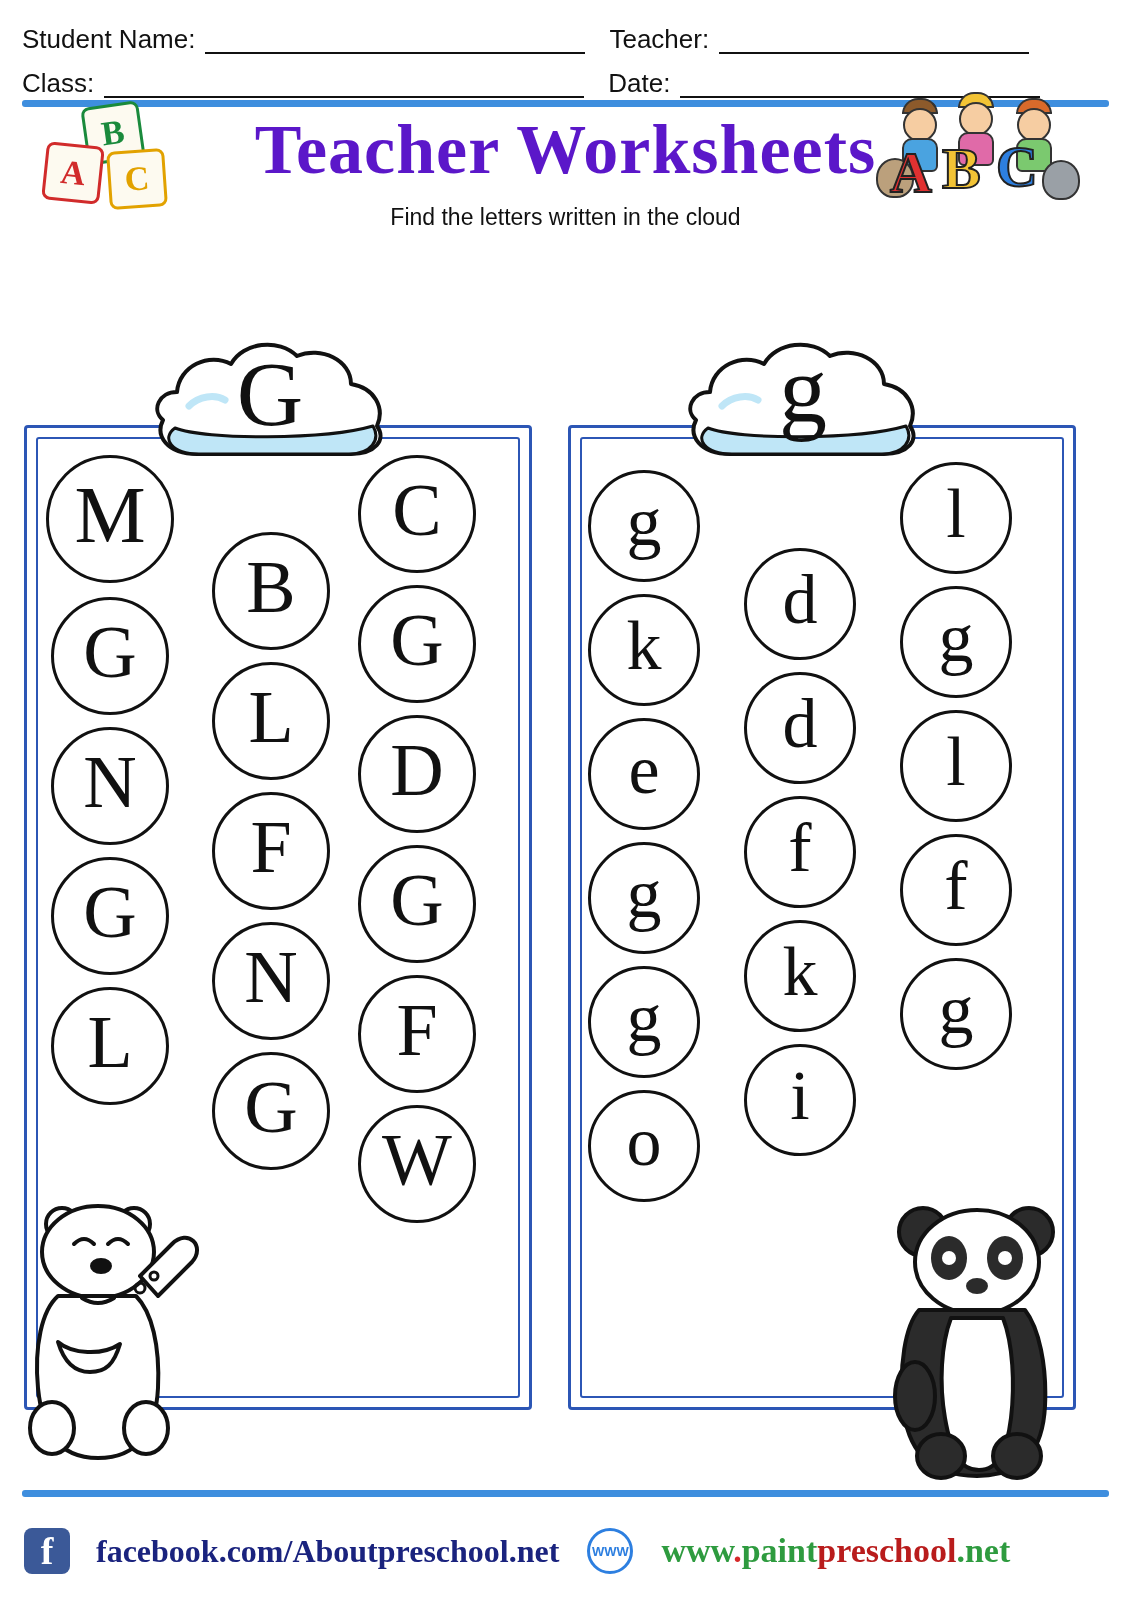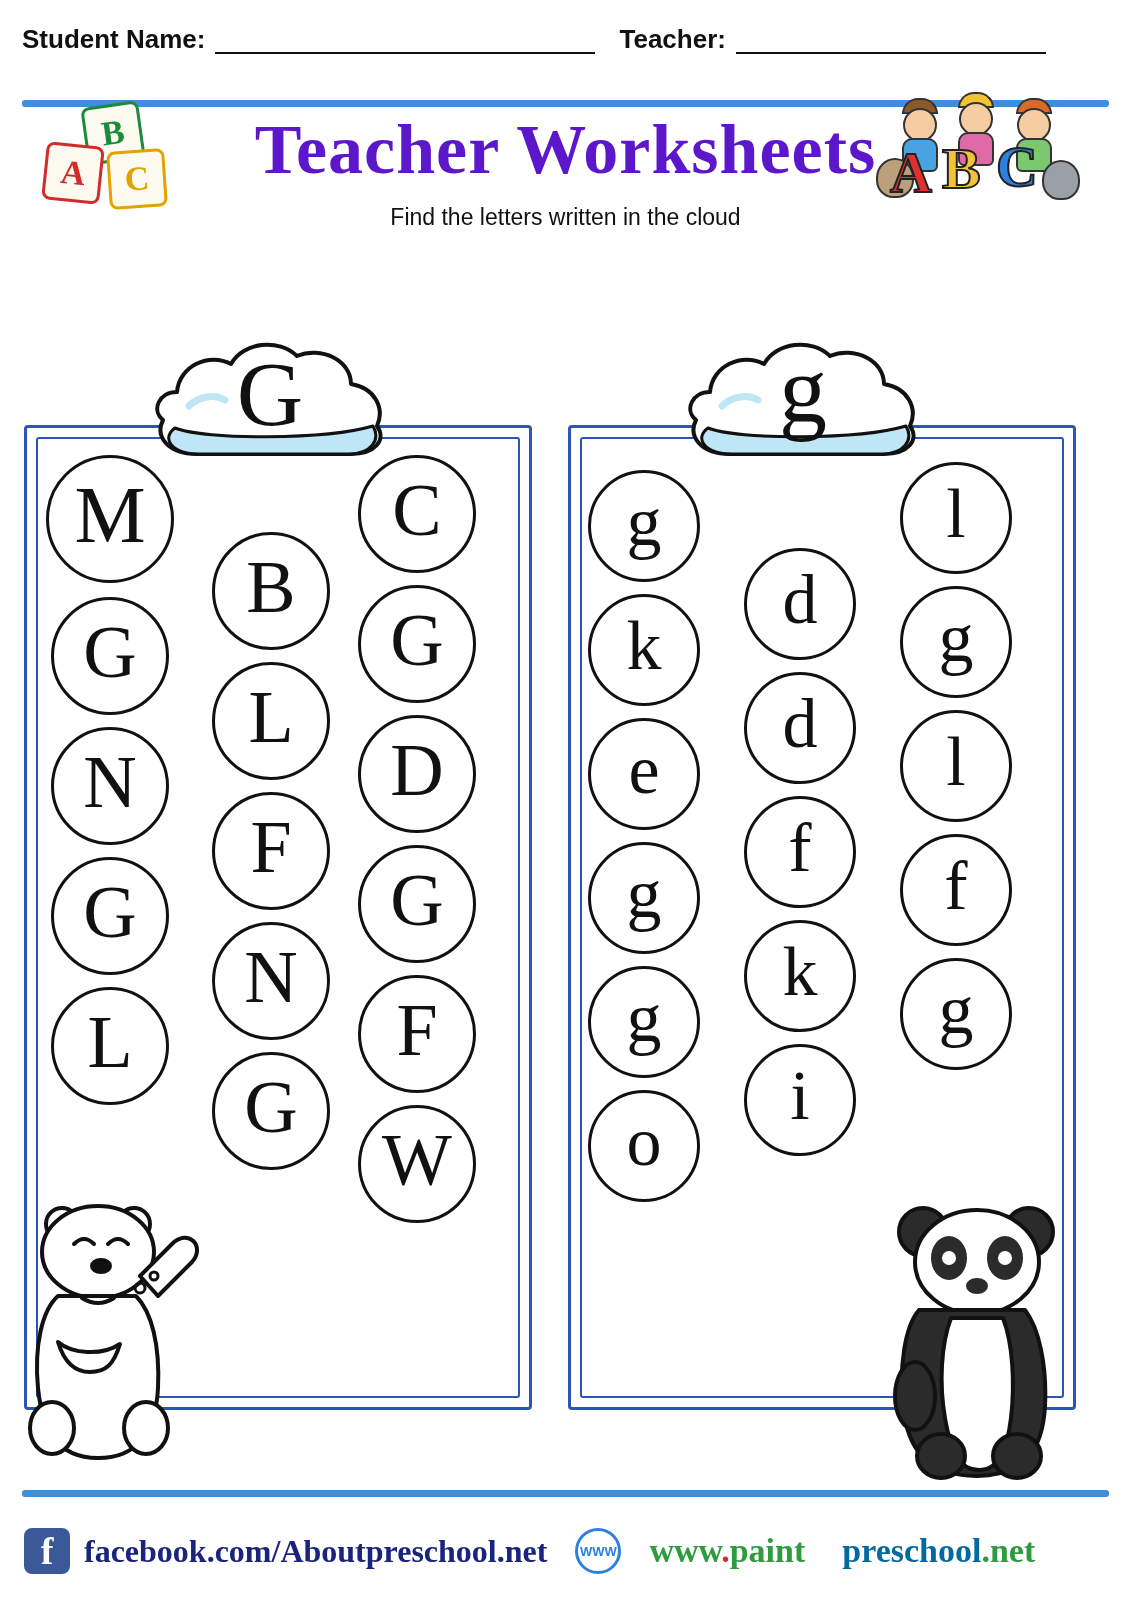--- a/index.html
+++ b/index.html
@@ -29,21 +29,20 @@
   .form-field {
     display: flex;
     align-items: flex-end;
   }
   .form-label {
     font-size: 26px;
     color: #111;
     white-space: nowrap;
     font-family: "Liberation Sans", sans-serif;
     line-height: 30px;
-    font-weight: bold;
   }
   .form-line {
     border-bottom: 2px solid #111;
     height: 26px;
     margin-left: 10px;
   }
   .f-student { width: 380px; }
   .f-teacher { width: 310px; }
   .f-class   { width: 480px; }
   .f-date    { width: 360px; }
@@ -246,20 +245,21 @@
     font-weight: bold;
     font-size: 38px;
     display:flex; align-items:center; justify-content:center;
     line-height: 1;
   }
   .fb-text {
     font-family: "Liberation Serif", serif;
     font-weight: bold;
     font-size: 32px;
     color: #1a237e;
+    margin-left: 12px;
   }
   .globe {
     width: 46px; height: 46px;
     border-radius: 50%;
     border: 3px solid #2d7fe0;
     color: #2d7fe0;
     font-size: 13px;
     font-weight: bold;
     display:flex;align-items:center;justify-content:center;
     font-family: "Liberation Sans", sans-serif;
@@ -268,36 +268,47 @@
   .web-text {
     font-family: "Liberation Serif", serif;
     font-weight: bold;
     font-size: 34px;
     margin-left: 14px;
     white-space: nowrap;
   }
   .w-www { color: #2e9b3f; }
   .w-dot { color: #d62828; }
   .w-about { color: #2e9b3f; }
-  .w-preschool { color: #0369a1; margin-left: 37px; }
+  .w-preschool { color: #b91c1c; }
   .w-net { color: #2e9b3f; }
 </style>
 </head>
 <body>
 
 <div class="form-area">
   <div class="form-row">
     <div class="form-field">
       <span class="form-label">Student Name:</span>
       <span class="form-line f-student"></span>
     </div>
     <div class="spacer-left"></div>
     <div class="form-field">
       <span class="form-label">Teacher:</span>
       <span class="form-line f-teacher"></span>
+    </div>
+  </div>
+  <div class="form-row">
+    <div class="form-field">
+      <span class="form-label">Class:</span>
+      <span class="form-line f-class"></span>
+    </div>
+    <div class="spacer-left"></div>
+    <div class="form-field">
+      <span class="form-label">Date:</span>
+      <span class="form-line f-date"></span>
     </div>
   </div>
 </div>
 
 <div class="blue-rule rule-top"></div>
 
 <div class="title-block">
   <div class="main-title">Teacher Worksheets</div>
   <div class="subtitle">Find the letters written in the cloud</div>
 </div>

